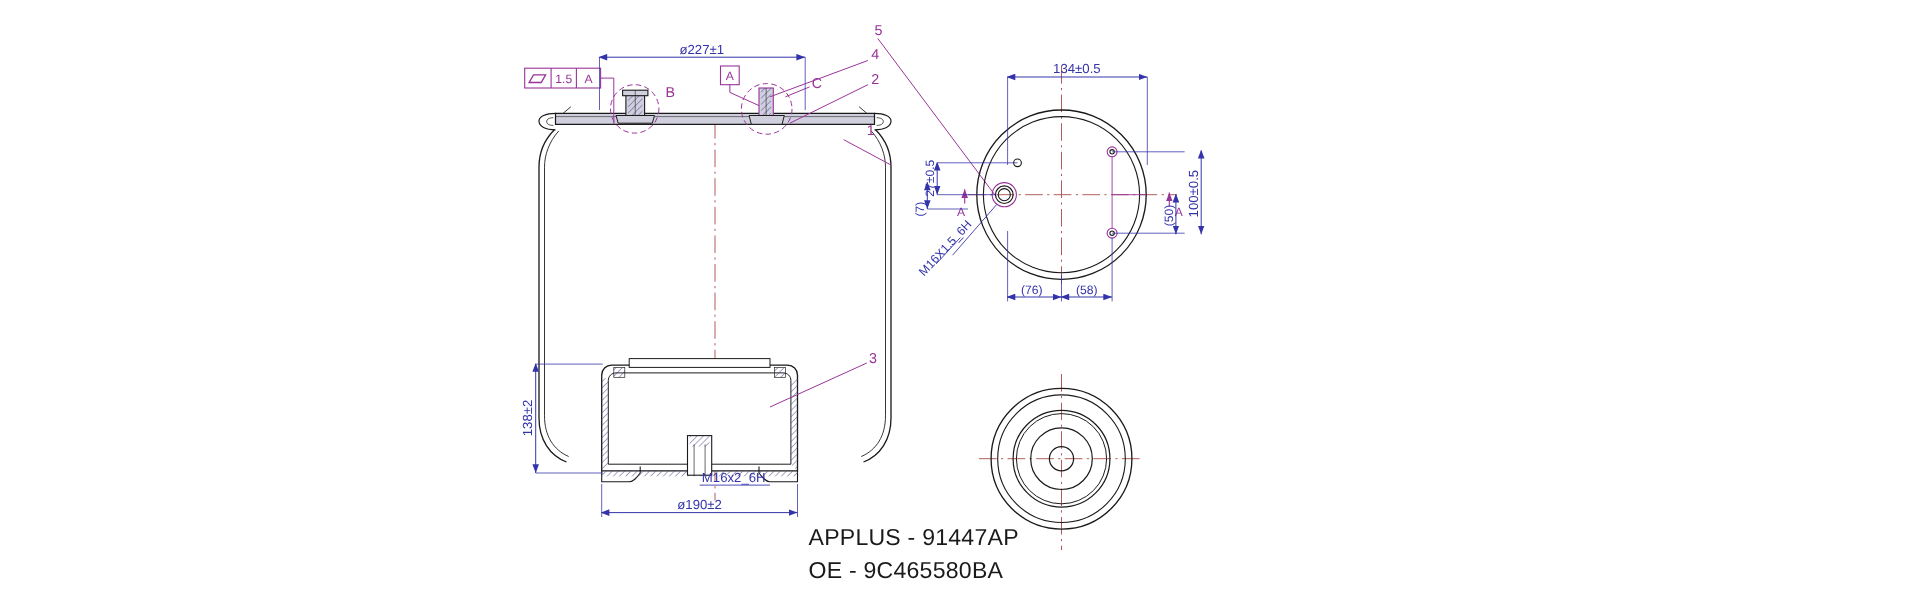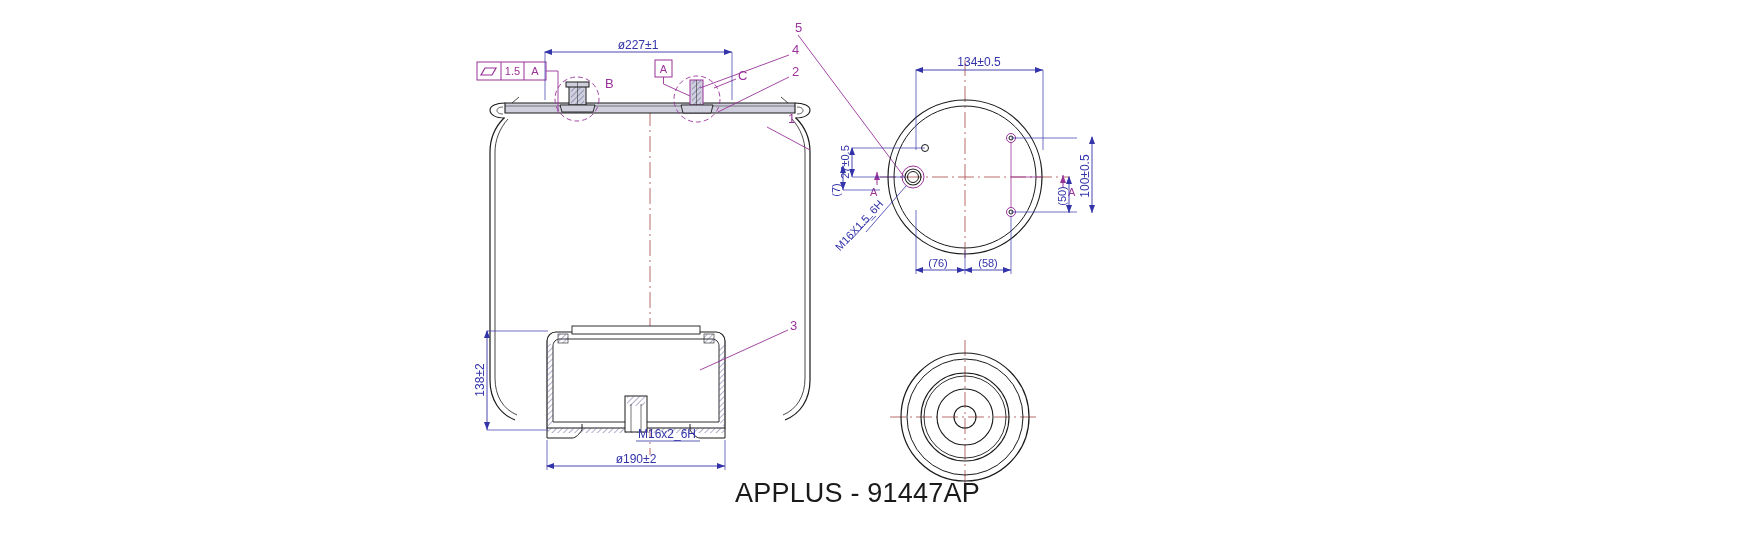--- a/index.html
+++ b/index.html
@@ -31,21 +31,21 @@
   .title-block {
     position: absolute;
     left: 735px;
     top: 474px;
     font-family: "Liberation Sans", sans-serif;
     color: #1a1a1a;
     line-height: 1.42;
     white-space: nowrap;
   }
   .title-line {
-    font-size: 27px;
+    font-size: 21px;
     letter-spacing: 0.2px;
   }
 </style>
 </head>
 <body>
 
 <div id="sheet">
 
   <svg class="drawing" viewBox="0 0 1752 548" xmlns="http://www.w3.org/2000/svg">
 
@@ -293,15 +293,16 @@
       <circle cx="965" cy="417" r="44" fill="none" stroke="#1a1a1a" stroke-width="1.1"></circle>
       <circle cx="965" cy="417" r="41" fill="none" stroke="#1a1a1a" stroke-width="0.9"></circle>
       <circle cx="965" cy="417" r="28" fill="none" stroke="#1a1a1a" stroke-width="1.1"></circle>
       <circle cx="965" cy="417" r="11" fill="none" stroke="#1a1a1a" stroke-width="1.1"></circle>
     </g>
 
   </svg>
 
   <div class="title-block">
     <div class="title-line">APPLUS - 91447AP</div>
+    <div class="title-line">OE - 9C465580BA</div>
   </div>
 
 </div>
 
 </body></html>

